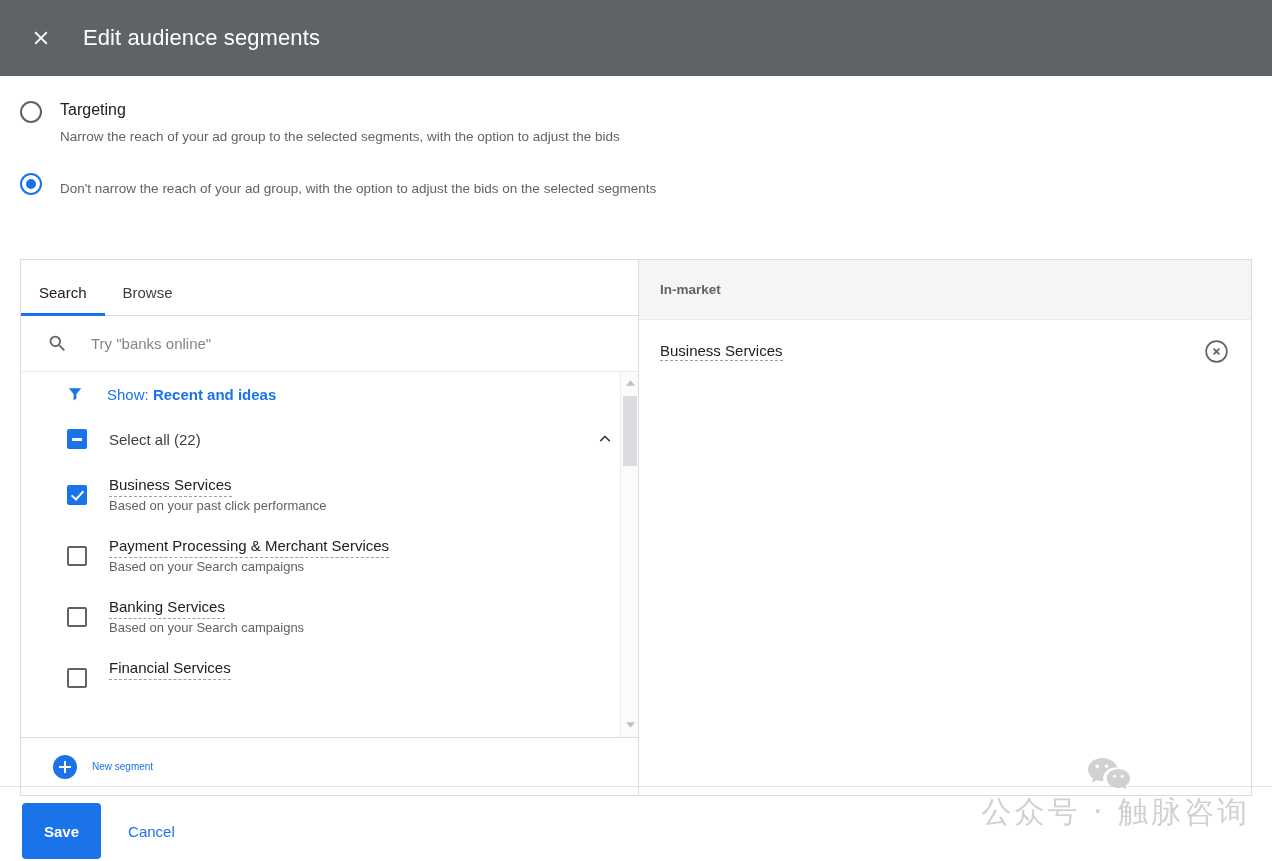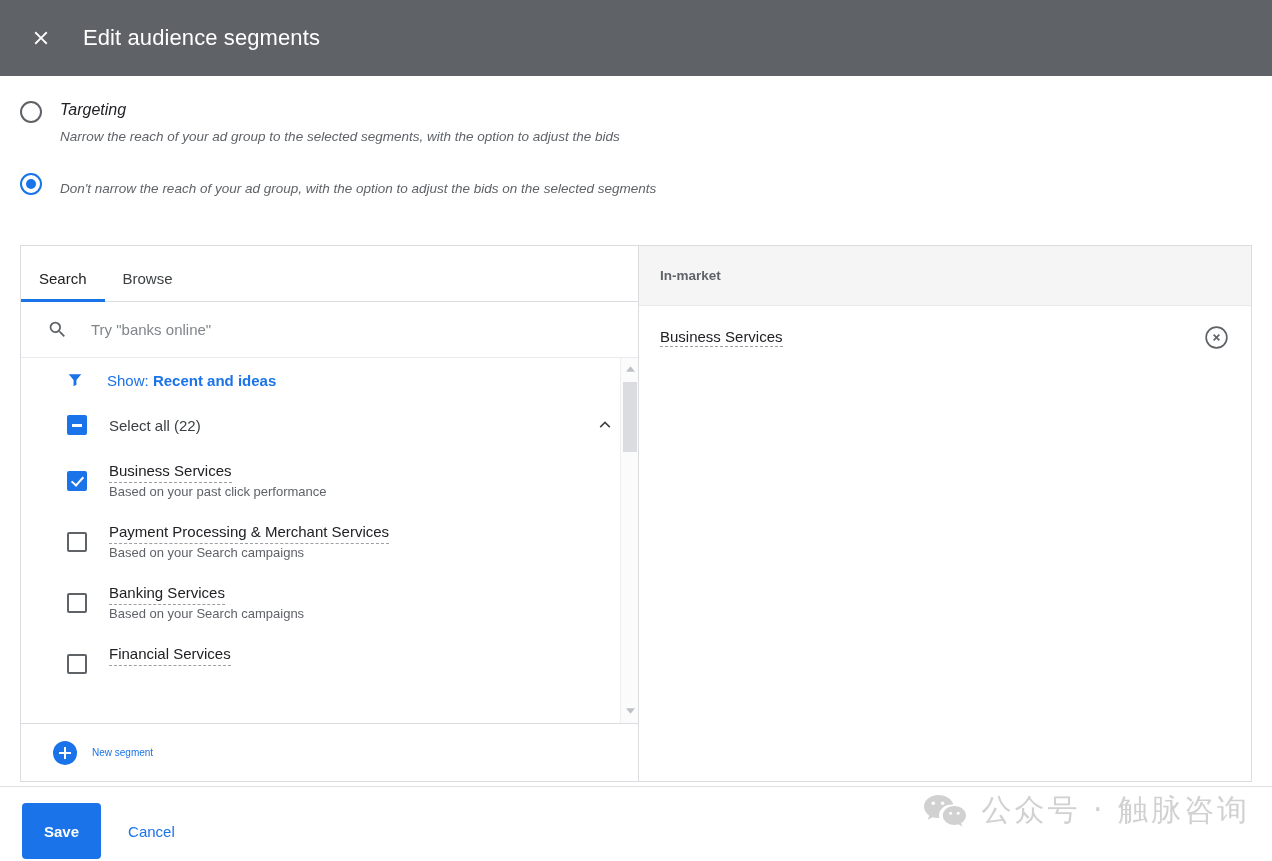--- a/index.html
+++ b/index.html
@@ -45,21 +45,20 @@
 
   
   .radio-section {
     padding: 24px 0 0 0;
   }
   .radio-row {
     display: flex;
     align-items: flex-start;
     padding-left: 20px;
     cursor: pointer;
-    font-style: italic;
   }
   .radio-row.second { margin-top: 26px; }
   .radio-mark {
     width: 22px;
     height: 22px;
     border-radius: 50%;
     border: 2px solid #5f6368;
     box-sizing: border-box;
     flex: none;
     margin-top: 1px;
@@ -97,21 +96,21 @@
     font-size: 13.5px;
     color: #5f6368;
     margin-top: 8px;
     line-height: 18px;
   }
 
   
   .card {
     position: absolute;
     left: 20px;
-    top: 245px;
+    top: 259px;
     width: 1232px;
     height: 537px;
     border: 1px solid #dadce0;
     box-sizing: border-box;
     display: flex;
     background: #fff;
   }
   .pane-left {
     width: 618px;
     border-right: 1px solid #dadce0;
@@ -421,25 +420,26 @@
     font-size: 15px;
     margin-left: 21px;
     cursor: pointer;
     font-family: "Liberation Sans", sans-serif;
   }
 
   
   .watermark {
     position: absolute;
     right: 22px;
-    top: 790px;
+    top: 756px;
     display: flex;
     align-items: center;
     opacity: .85;
     user-select: none;
+    flex-direction: column;
   }
   .wm-text {
     margin-left: 14px;
     font-size: 30px;
     color: #c9c9c9;
     letter-spacing: 3px;
     font-family: "DejaVu Sans", sans-serif;
   }
 </style>
 </head>

